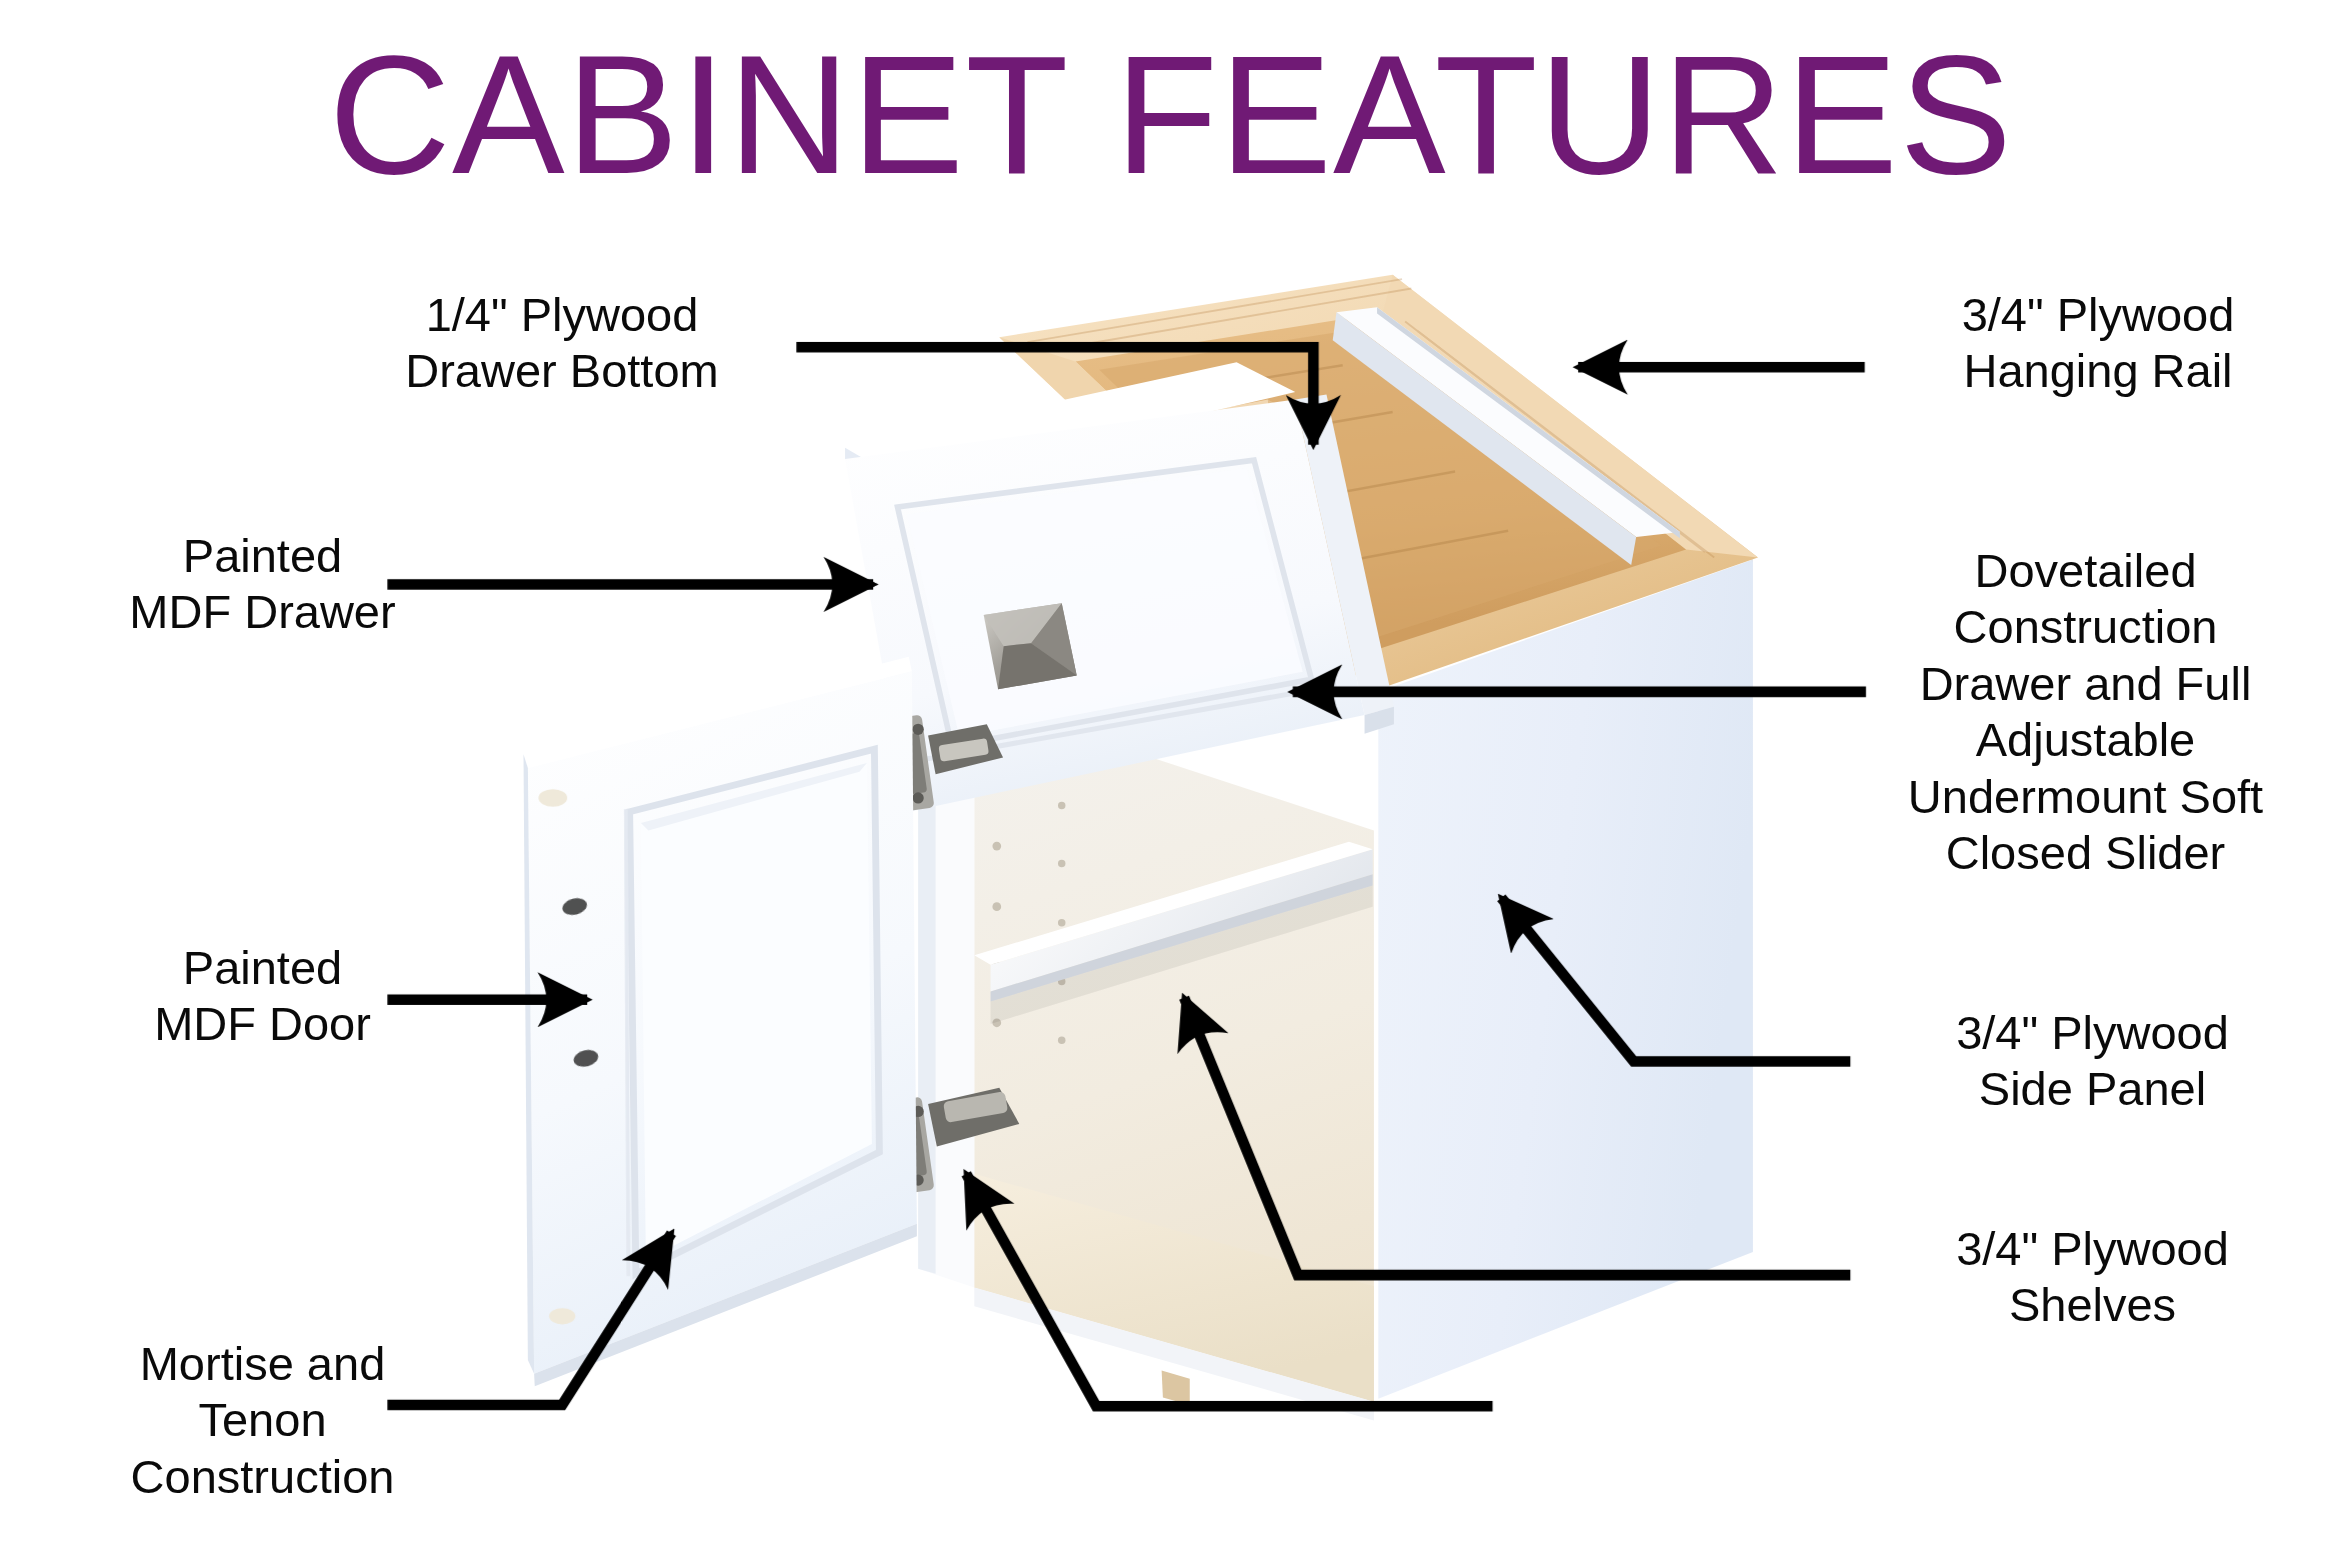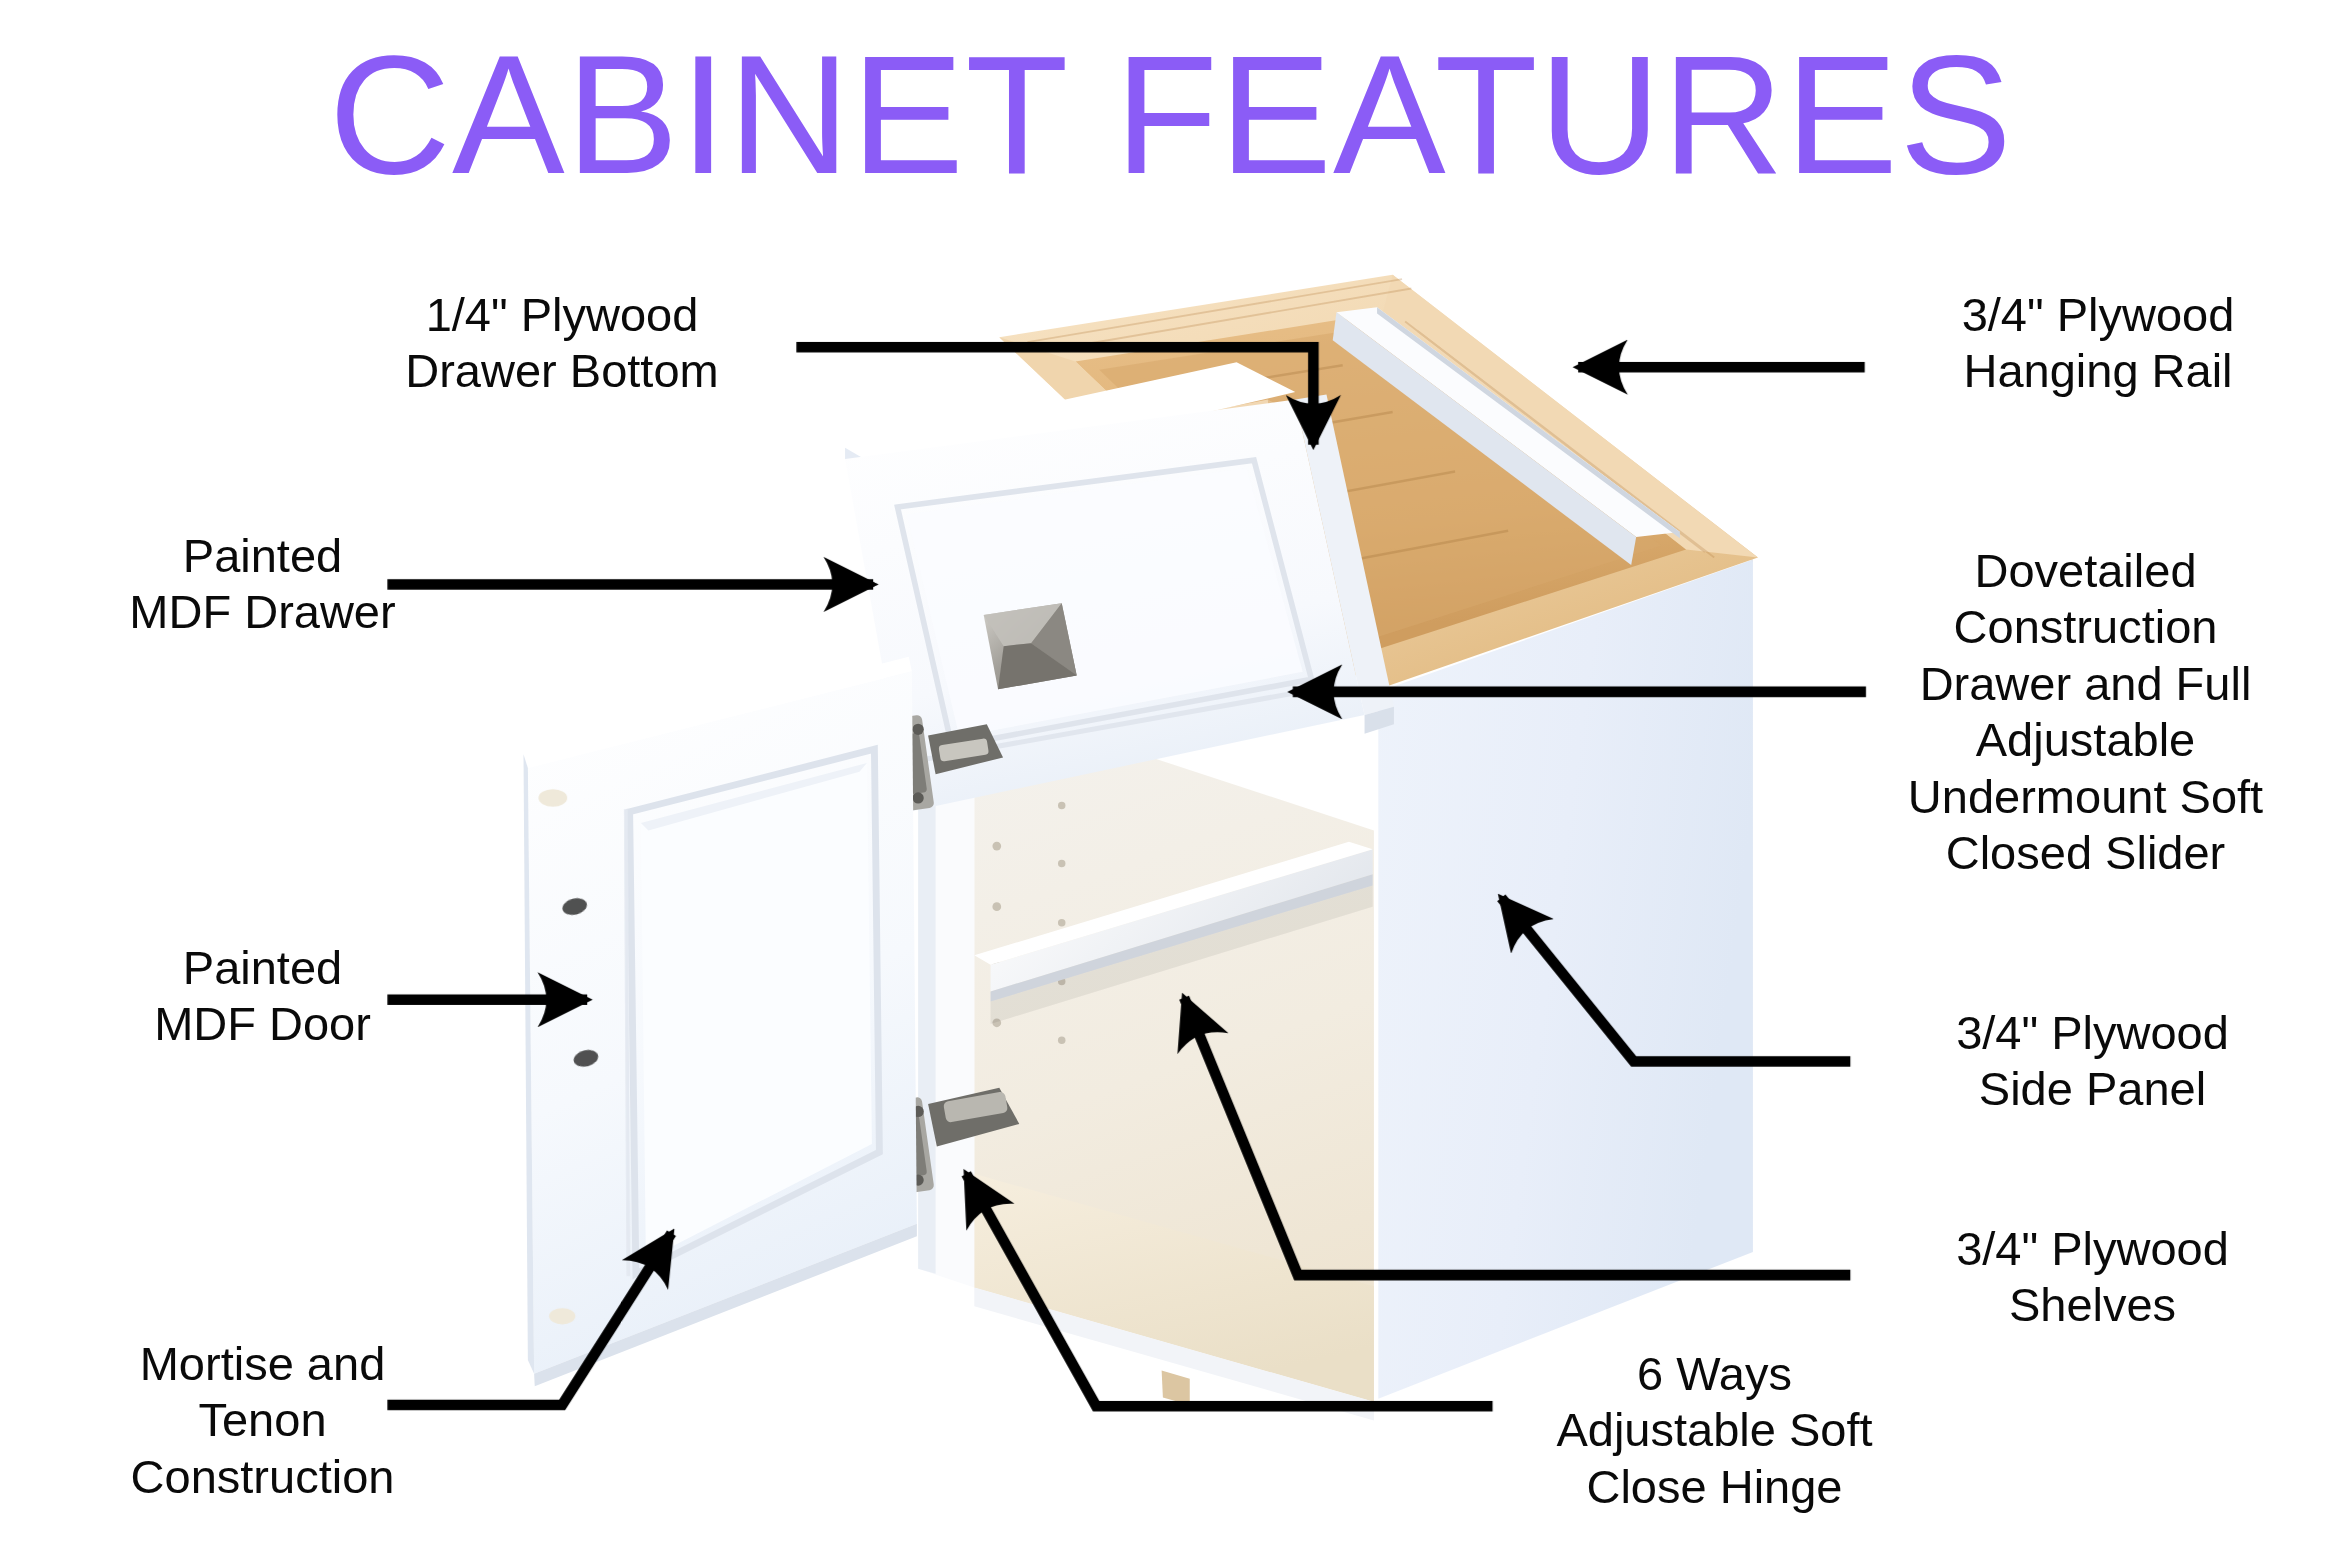--- a/index.html
+++ b/index.html
@@ -5,21 +5,21 @@
   html,body{margin:0;padding:0;background:#fff;}
   body{
     width:2342px;height:1561px;position:relative;overflow:hidden;
     font-family:"Liberation Sans",sans-serif;color:#000;
   }
   #stage{position:absolute;inset:0;width:2342px;height:1561px;}
 
   #title{
     position:absolute;left:0;top:30px;width:2342px;text-align:center;
     font-size:169px;line-height:1;letter-spacing:1.2px;font-weight:300;
-    font-family:"Liberation Sans",sans-serif;color:#8b5cf6;white-space:nowrap;
+    font-family:"Liberation Sans",sans-serif;color:#701a75;white-space:nowrap;
   }
 
   .lbl{
     position:absolute;text-align:center;color:#0a0a0a;
     font-size:47px;line-height:1.20;font-weight:400;
     font-family:"Liberation Sans",sans-serif;white-space:pre-line;
   }
 
   #svgart{position:absolute;left:0;top:0;width:2342px;height:1561px;}
 </style>
@@ -281,18 +281,15 @@
   <div class="lbl" style="left:1874px; top:1005px; width:437px;">3/4" Plywood
 Side Panel</div>
 
   <div class="lbl" style="left:1874px; top:1221px; width:437px;">3/4" Plywood
 Shelves</div>
 
   <div class="lbl" style="left:44px; top:1336px; width:437px;">Mortise and
 Tenon
 Construction</div>
 
-  <div class="lbl" style="left:1496px; top:1346px; width:437px;">6 Ways
-Adjustable Soft
-Close Hinge</div>
 
 </div>
 
 
 </body></html>

